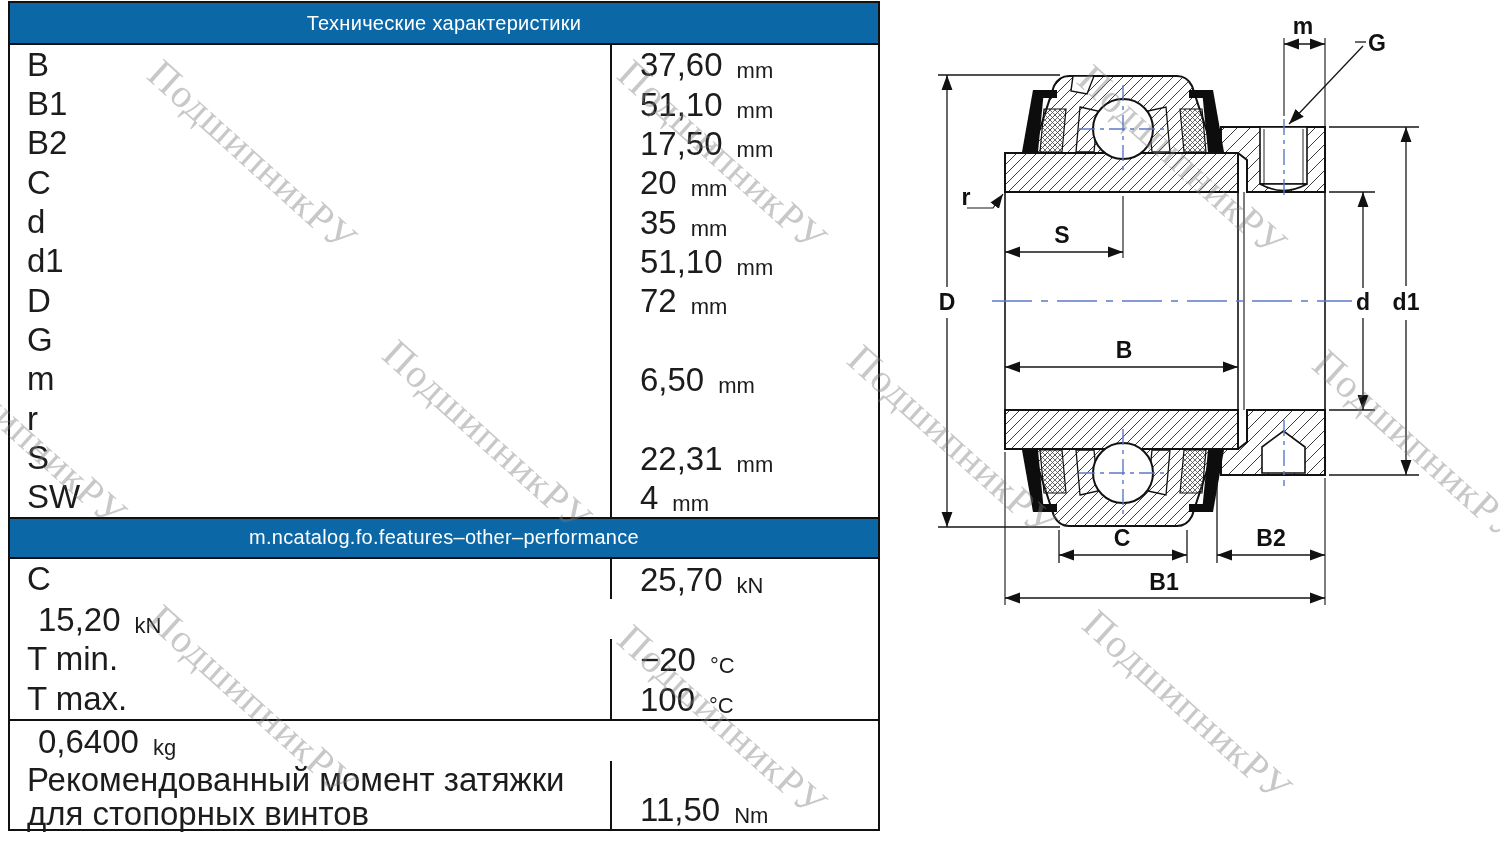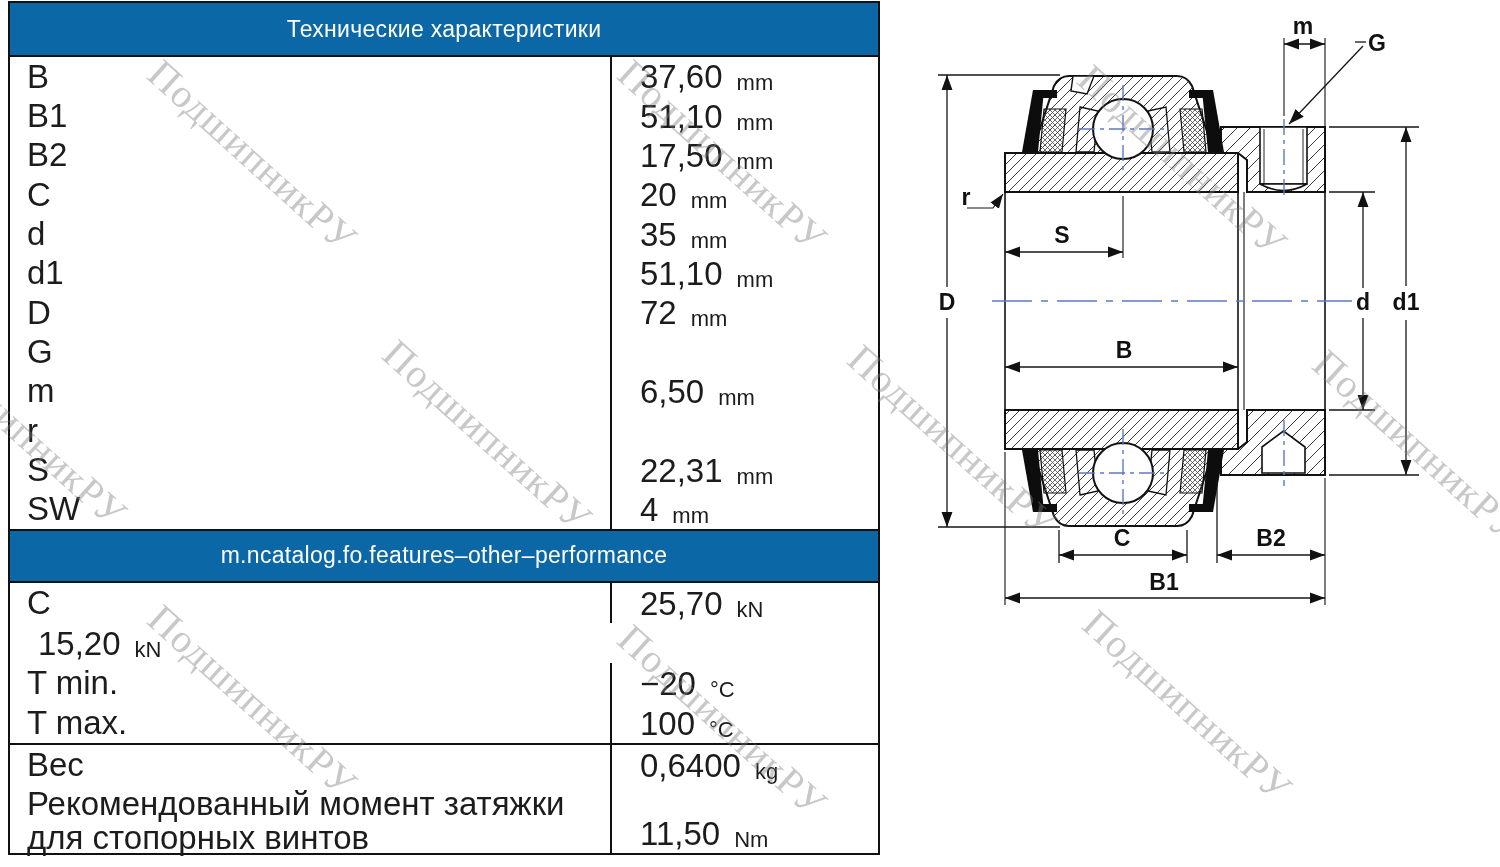--- a/index.html
+++ b/index.html
@@ -9,23 +9,23 @@
   }
   *{box-sizing:border-box;}
 
   
   .spec-table{
     position:absolute;left:8px;top:1px;width:872px;
     border:2px solid #111;background:#fff;
   }
   .spec-table > div + div{border-top:2px solid #111;}
   .th{
-    height:52px;background:#0c67a6;color:#fff;
+    height:40px;background:#0c67a6;color:#fff;
     display:flex;align-items:center;justify-content:center;
-    font-size:23px;letter-spacing:.3px;
+    font-size:20px;letter-spacing:.3px;
   }
   .tr{display:flex;align-items:stretch;}
   .s0 .tr{height:39.34px;}
   .s1 .tr{height:40px;}
   .tr-wt{height:40px;}
   .tr-torque{height:68px;}
   .td-label{
     width:602px;flex:none;border-right:2px solid #111;
     display:flex;align-items:center;padding-left:17px;
     font-size:33px;line-height:34px;
@@ -173,21 +173,20 @@
       <div class="td-value">
           <span>100</span>
           <span class="unit">°C</span>
         </div>
     </div>
   </div>
 
 
   <div class="s2">
     <div class="tr tr-wt">
-      <div class="td-label">Вес</div>
       <div class="td-value">
           <span>0,6400</span>
           <span class="unit">kg</span>
         </div>
     </div>
     <div class="tr tr-torque">
       <div class="td-label">Рекомендованный момент затяжки для стопорных винтов</div>
       <div class="td-value">
           <span>11,50</span>
           <span class="unit">Nm</span>

